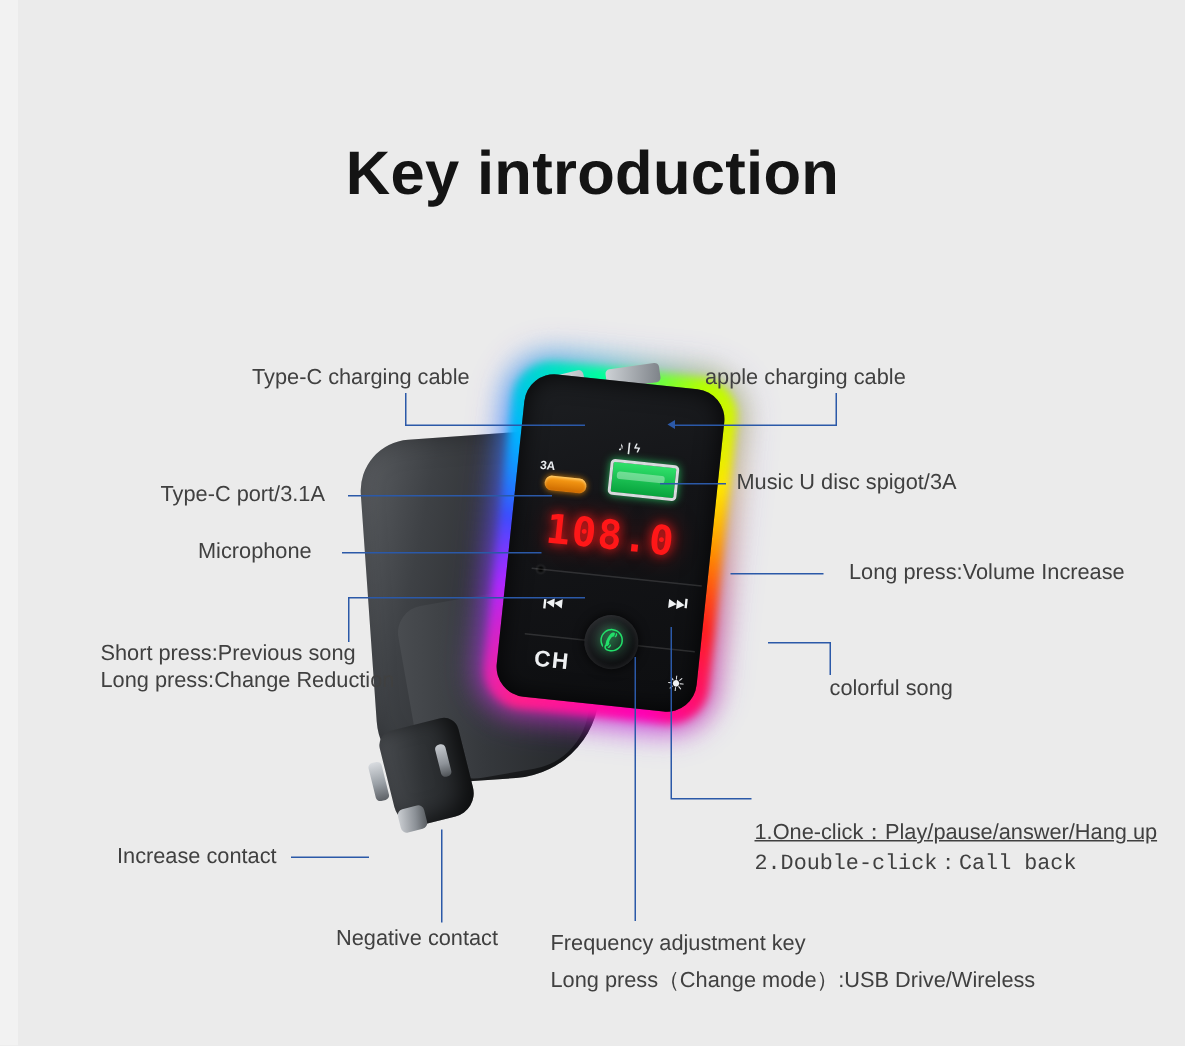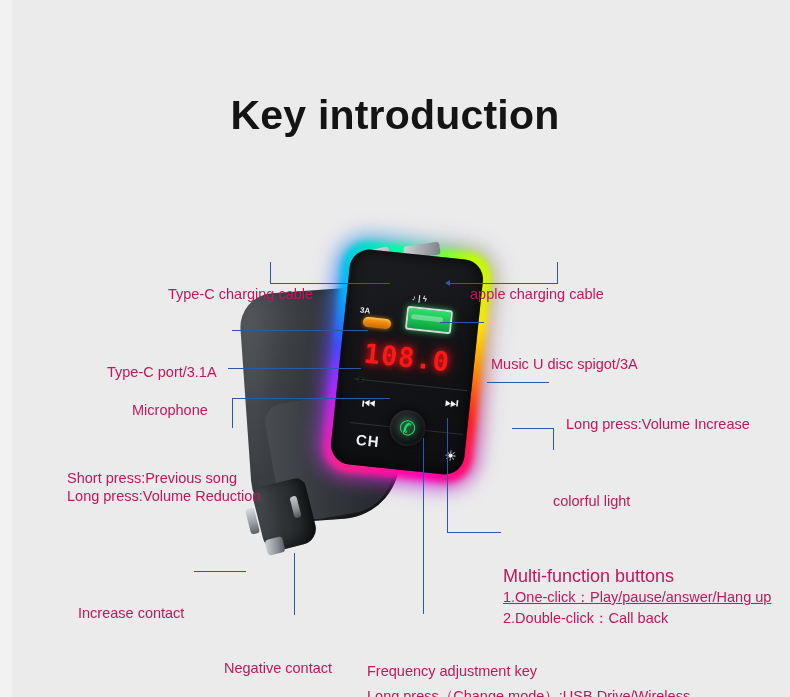--- a/index.html
+++ b/index.html
@@ -16,21 +16,21 @@
   .margin-strip{position:absolute;left:0;top:0;width:12px;height:697px;background:#f2f2f2;}
 
   .title{
     position:absolute;left:0;top:92px;width:790px;
     text-align:center;
     font-size:41px;font-weight:bold;color:#141414;
     letter-spacing:.2px;
   }
 
   
-  .label{position:absolute;color:#be185d;font-size:14.5px;line-height:18px;white-space:nowrap;margin-top:42px;}
+  .label{position:absolute;color:#404040;font-size:14.5px;line-height:18px;white-space:nowrap;}
   .label.big{font-size:18px;}
   .label .l2{display:block;}
 
   
   .ln{position:absolute;background:#2b59a8;}
   .ln.h{height:1px;}
   .ln.v{width:1px;}
   .arrow-l{position:absolute;width:0;height:0;border-top:3px solid transparent;border-bottom:3px solid transparent;border-right:5px solid #2b59a8;}
 
   
@@ -244,28 +244,27 @@
   <div class="label" style="left:491px;top:313px;">Music U disc spigot/3A</div>
 
   <div class="label" style="left:132px;top:359px;">Microphone</div>
 
   <div class="label" style="left:555px;top:373px;">
     <span class="l2" style="padding-left:11px;">Long press:Volume Increase</span>
   </div>
 
   <div class="label" style="left:67px;top:427px;">
     <span class="l2">Short press:Previous song</span>
-    <span class="l2">Long press:Volume Reduction</span>
+    <span class="l2">Long press:Change Reduction</span>
   </div>
 
-  <div class="label" style="left:553px;top:450px;">colorful light</div>
-
-  <div class="label big" style="left:503px;top:525px;font-size:18px;">Multi-function buttons</div>
+  <div class="label" style="left:553px;top:450px;">colorful song</div>
+
   <div class="label" style="left:503px;top:546px;text-decoration:underline;">1.One-click：Play/pause/answer/Hang up</div>
-  <div class="label" style="left:503px;top:567px;">2.Double-click：Call back</div>
+  <div class="label" style="left:503px;top:567px;font-family:Liberation Mono, monospace;">2.Double-click：Call back</div>
 
   <div class="label" style="left:78px;top:562px;">Increase contact</div>
   <div class="label" style="left:224px;top:617px;">Negative contact</div>
 
   <div class="label" style="left:367px;top:620px;">Frequency adjustment key</div>
   <div class="label" style="left:367px;top:645px;">Long press（Change mode）:USB Drive/Wireless</div>
 
 </div>
 
 </body></html>

